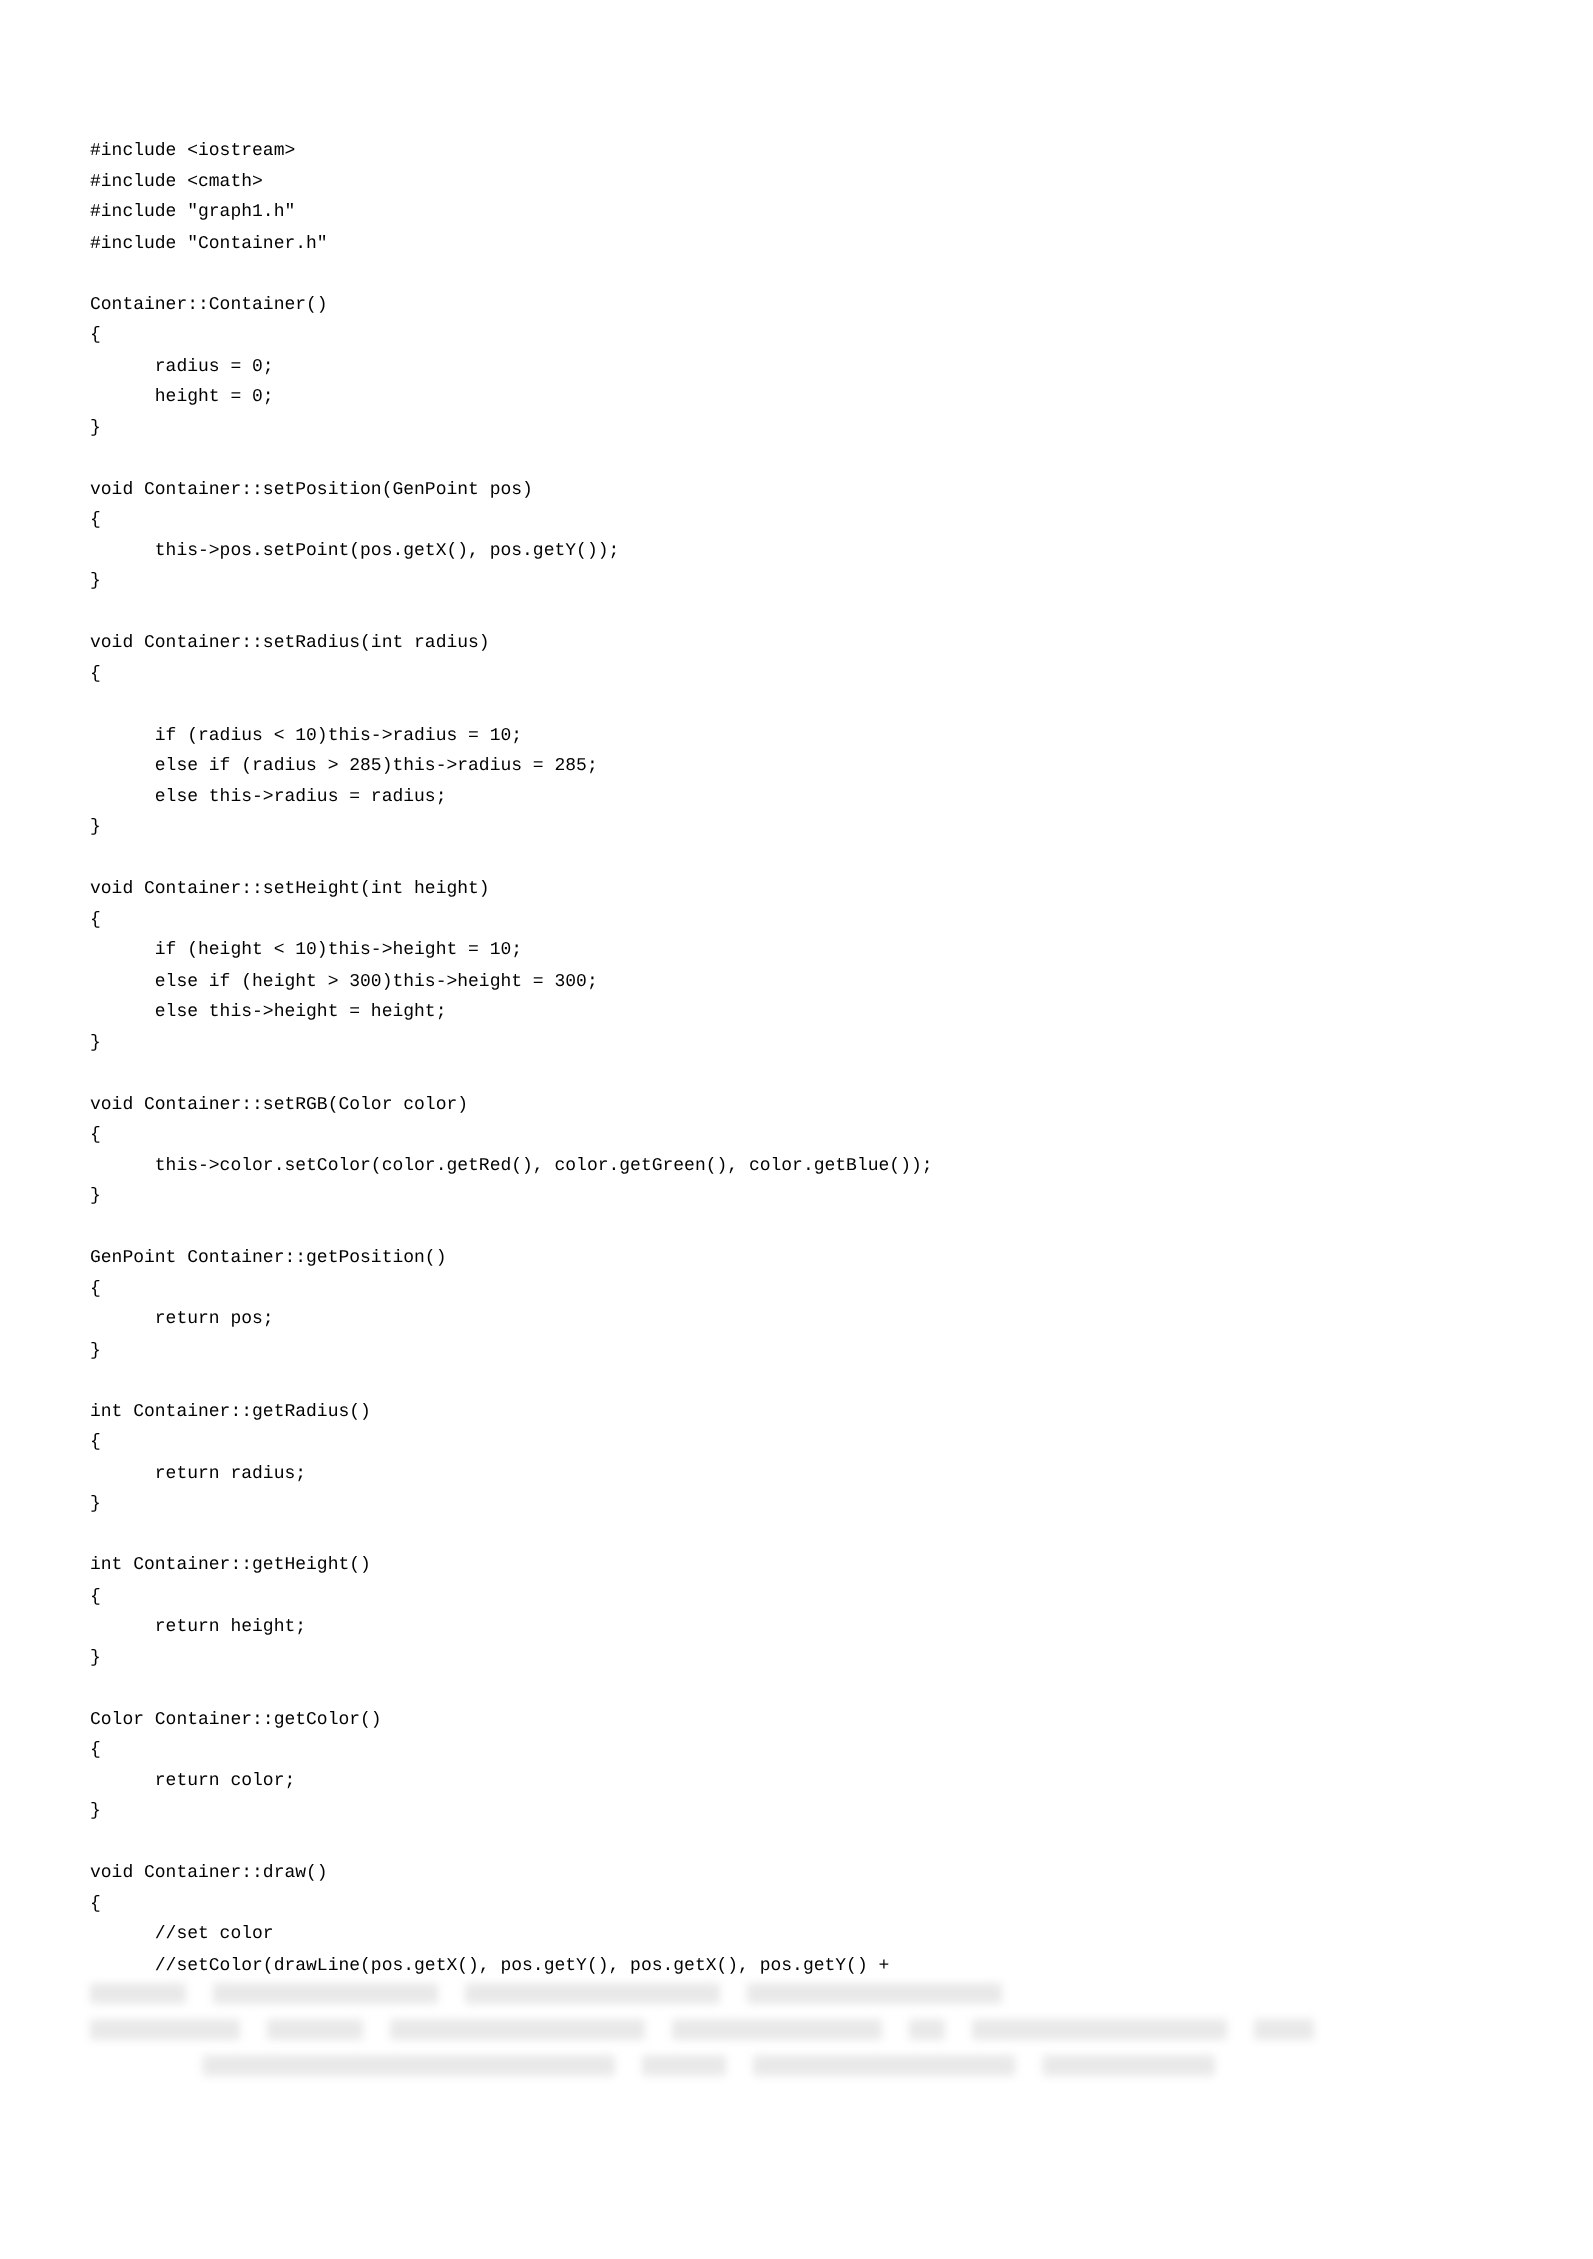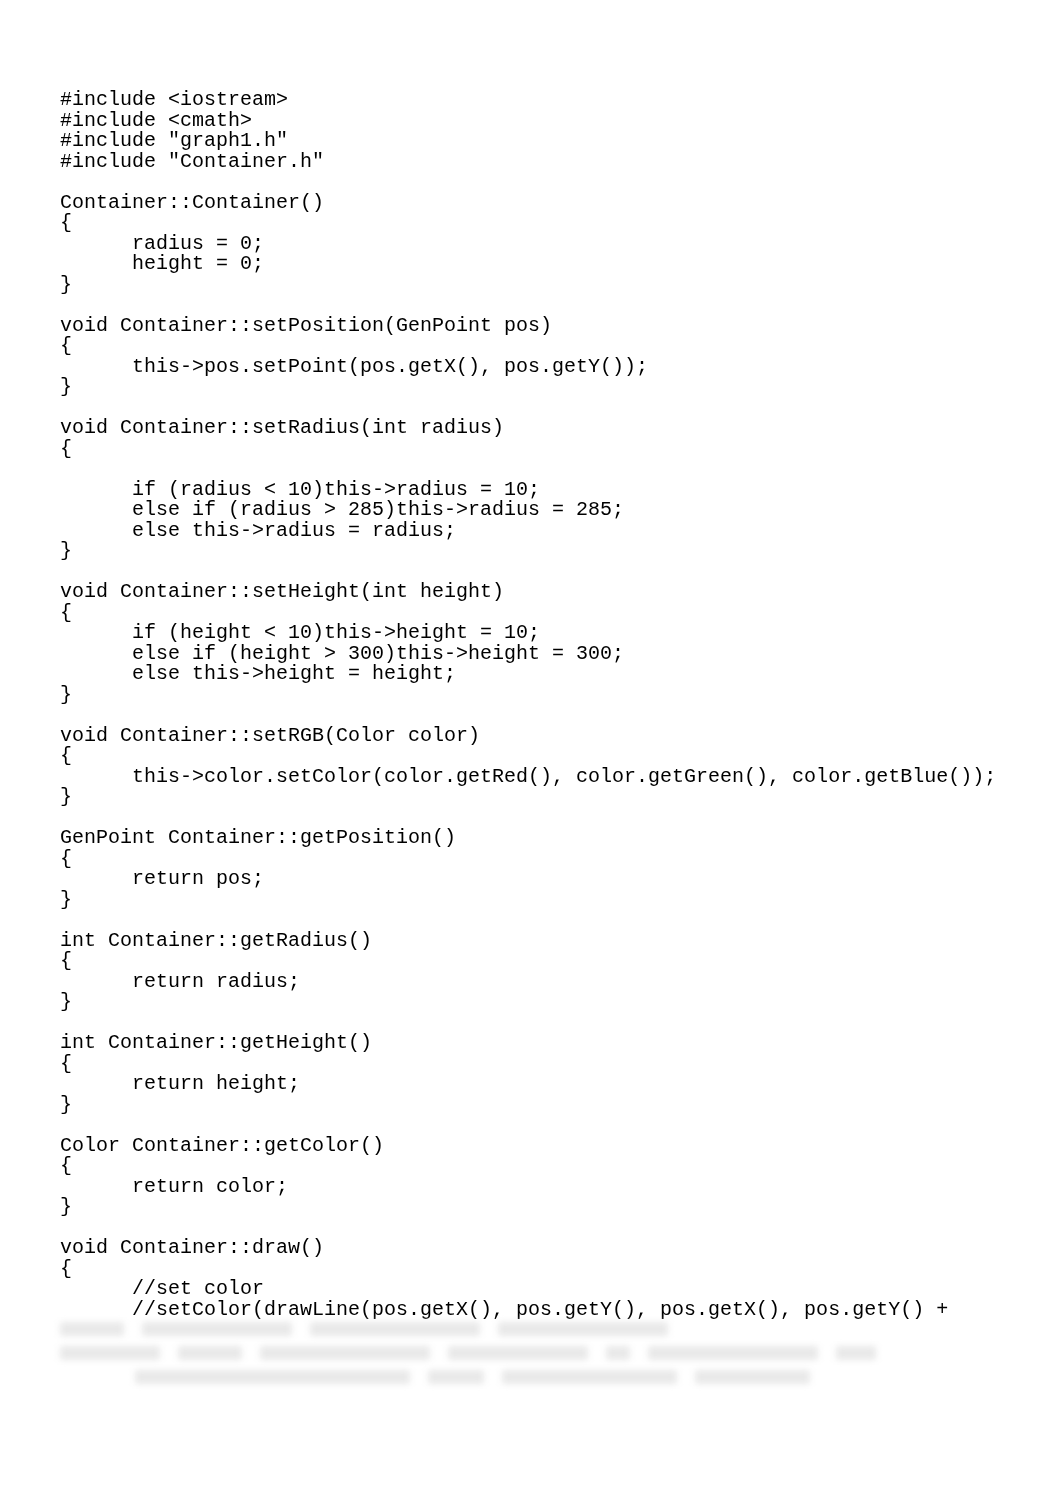--- a/index.html
+++ b/index.html
@@ -10,21 +10,21 @@
   }
   .page {
     box-sizing: border-box;
     width: 1062px;
     min-height: 1506px;
     padding: 90px 60px 60px 60px;
     position: relative;
   }
   pre.code {
     font-family: "Courier New", Courier, monospace;
-    font-size: 20px;
+    font-size: 12px;
     line-height: 20.5px;
     white-space: pre;
     margin: 0;
     color: #000000;
   }
   .blur-row {
     display: flex;
     gap: 18px;
     margin-bottom: 10px;
   }

